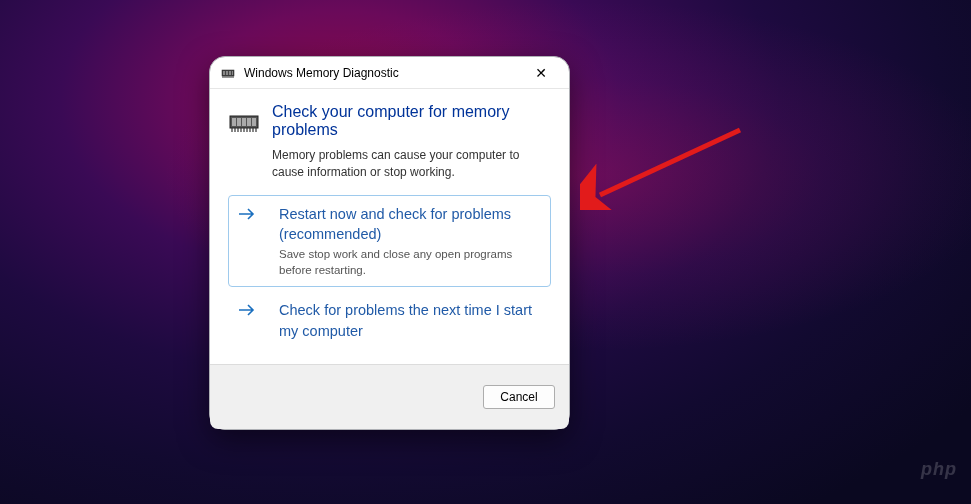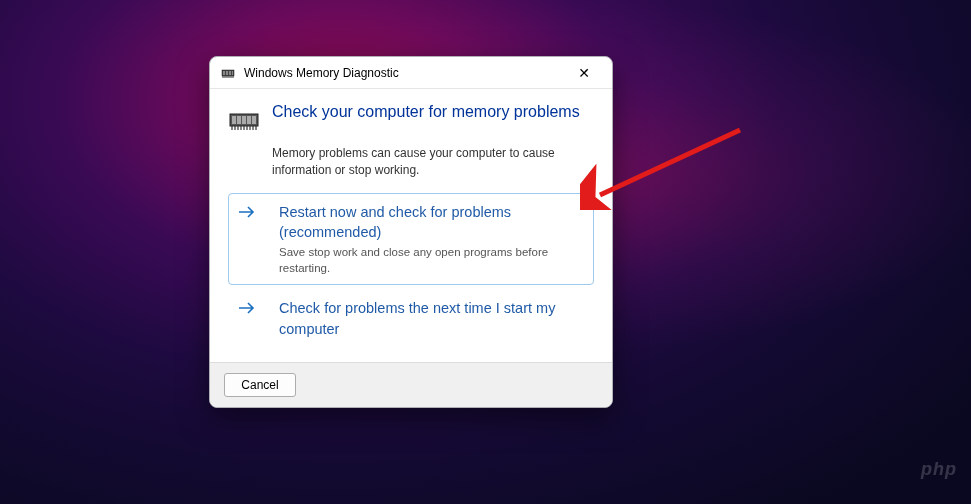--- a/index.html
+++ b/index.html
@@ -13,24 +13,24 @@
     .glow {
       position: absolute; inset: 0;
       background: radial-gradient(ellipse 600px 250px at 60% 35%, rgba(200,20,100,0.35) 0%, rgba(150,20,120,0.15) 40%, transparent 70%);
       pointer-events: none;
     }
 
     .dialog {
       position: absolute;
       left: 209px;
       top: 56px;
-      width: 404px;
+      width: 361px;
       background: #ffffff;
       border: 1px solid #aeb0b5;
-      border-radius: 8px;
+      border-radius: 16px;
       box-shadow: 0 10px 30px rgba(0,0,0,0.5);
       display: flex;
       flex-direction: column;
     }
 
     .titlebar {
       height: 32px;
       display: flex;
       align-items: center;
       padding: 0 6px 0 10px;
@@ -47,21 +47,21 @@
       display: flex; align-items: center; justify-content: center;
       border-radius: 4px;
       cursor: pointer;
     }
     .close-x { font-size: 14px; line-height: 1; }
 
     .body-area {
       padding: 14px 18px 10px 18px;
       background: #fff;
     }
-    .heading-row { display: flex; align-items: flex-start; gap: 12px; margin-bottom: 8px; }
+    .heading-row { display: flex; align-items: flex-end; gap: 12px; margin-bottom: 8px; }
     .memory-icon {
       width: 32px; height: 32px; flex-shrink: 0;
       margin-top: 2px;
     }
     .heading-text { color: #003399; font-size: 16px; font-weight: 400; }
     .subtext {
       font-size: 12px; color: #333;
       margin-left: 44px; margin-bottom: 14px; line-height: 1.4;
     }
 
@@ -79,23 +79,23 @@
       background: #ffffff;
     }
     .arrow-icon { width: 20px; flex-shrink: 0; color: #1a6fbf; padding-top: 2px; }
     .option-main { flex: 1; }
     .option-title { color: #205aa7; font-size: 14.5px; line-height: 1.4; }
     .option-desc { color: #555; font-size: 11.5px; margin-top: 3px; line-height: 1.35; }
 
     .footer {
       background: #f0f0f0;
       border-top: 1px solid #dcdcdc;
-      padding: 10px 14px;
-      display: flex;
-      justify-content: flex-start;
+      padding: 20px 14px;
+      display: flex;
+      justify-content: flex-end;
       border-radius: 0 0 8px 8px;
     }
     .cancel-btn {
       min-width: 72px;
       padding: 4px 14px;
       font-size: 12px;
       background: #fdfdfd;
       border: 1px solid #adadad;
       border-radius: 3px;
       cursor: pointer;

